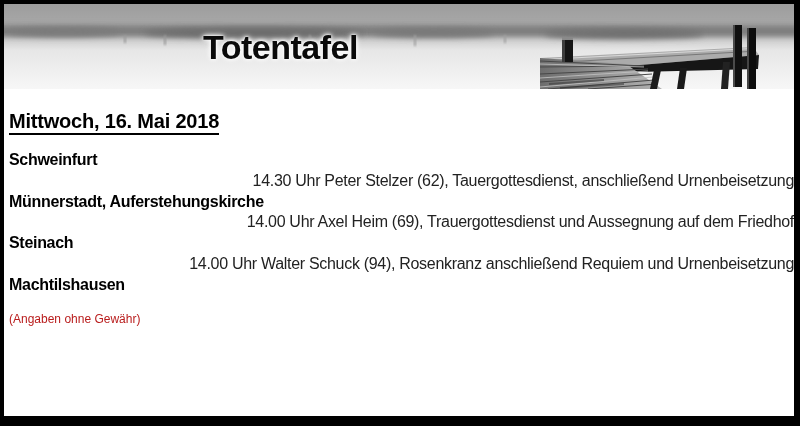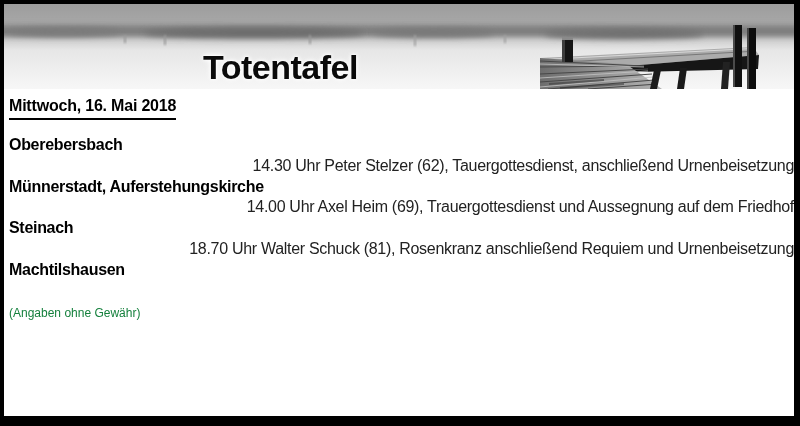--- a/index.html
+++ b/index.html
@@ -18,31 +18,31 @@
   }
   .photo {
     position: relative;
     width: 790px; height: 85px;
     overflow: hidden;
     background: #cccccc;
   }
   .photo svg { display: block; width: 100%; height: 85px; }
   .page-title {
     position: absolute;
-    left: 199px; top: 44px;
+    left: 199px; top: 24px;
     font-size: 34px; font-weight: bold;
     letter-spacing: -0.5px;
     color: #0a0a0a;
     text-shadow: 0 0 2px #ffffff, 0 0 4px #ffffff, 0 0 6px #ffffff;
     white-space: nowrap;
   }
   .content { padding-left: 5px; }
   .date-heading {
-    margin: 6px 0 0 0;
-    font-size: 16px; font-weight: bold;
+    margin: 21px 0 0 0;
+    font-size: 20px; font-weight: bold;
     line-height: 22px;
     letter-spacing: -0.2px;
     color: #000000;
   }
   .date-heading span {
     display: inline-block;
     border-bottom: 2px solid #000000;
     padding-bottom: 1px;
   }
   .entries { margin-top: 15px; }
@@ -55,24 +55,24 @@
   }
   .entry .detail {
     font-size: 16px; font-weight: normal;
     line-height: 20.8px;
     letter-spacing: -0.3px;
     color: #222222;
     white-space: nowrap;
     text-align: right;
   }
   .footer-note {
-    margin-top: 25px;
+    margin-top: 16px;
     font-size: 12px;
     line-height: 14px;
-    color: #15803d;
+    color: #b91c1c;
   }
 </style>
 </head>
 <body>
 
 <div class="frame">
 
   <div class="photo">
     <svg viewBox="0 0 790 85" preserveAspectRatio="none" xmlns="http://www.w3.org/2000/svg">
       <defs>
@@ -158,32 +158,32 @@
     </svg>
 
     <div class="page-title">Totentafel</div>
   </div>
 
   <div class="content">
     <h2 class="date-heading"><span>Mittwoch, 16. Mai 2018</span></h2>
 
     <div class="entries">
   <div class="entry">
-    <div class="place">Oberebersbach</div>
+    <div class="place">Schweinfurt</div>
     <div class="detail">14.30 Uhr Peter Stelzer (62), Tauergottesdienst, anschließend Urnenbeisetzung</div>
   </div>
 
   <div class="entry">
     <div class="place">Münnerstadt, Auferstehungskirche</div>
     <div class="detail">14.00 Uhr Axel Heim (69), Trauergottesdienst und Aussegnung auf dem Friedhof</div>
   </div>
 
   <div class="entry">
     <div class="place">Steinach</div>
-    <div class="detail">18.70 Uhr Walter Schuck (81), Rosenkranz anschließend Requiem und Urnenbeisetzung</div>
+    <div class="detail">14.00 Uhr Walter Schuck (94), Rosenkranz anschließend Requiem und Urnenbeisetzung</div>
   </div>
 
   <div class="entry">
     <div class="place">Machtilshausen</div>
   </div>
 
 
   <div class="entry">
   </div>
 </div>

